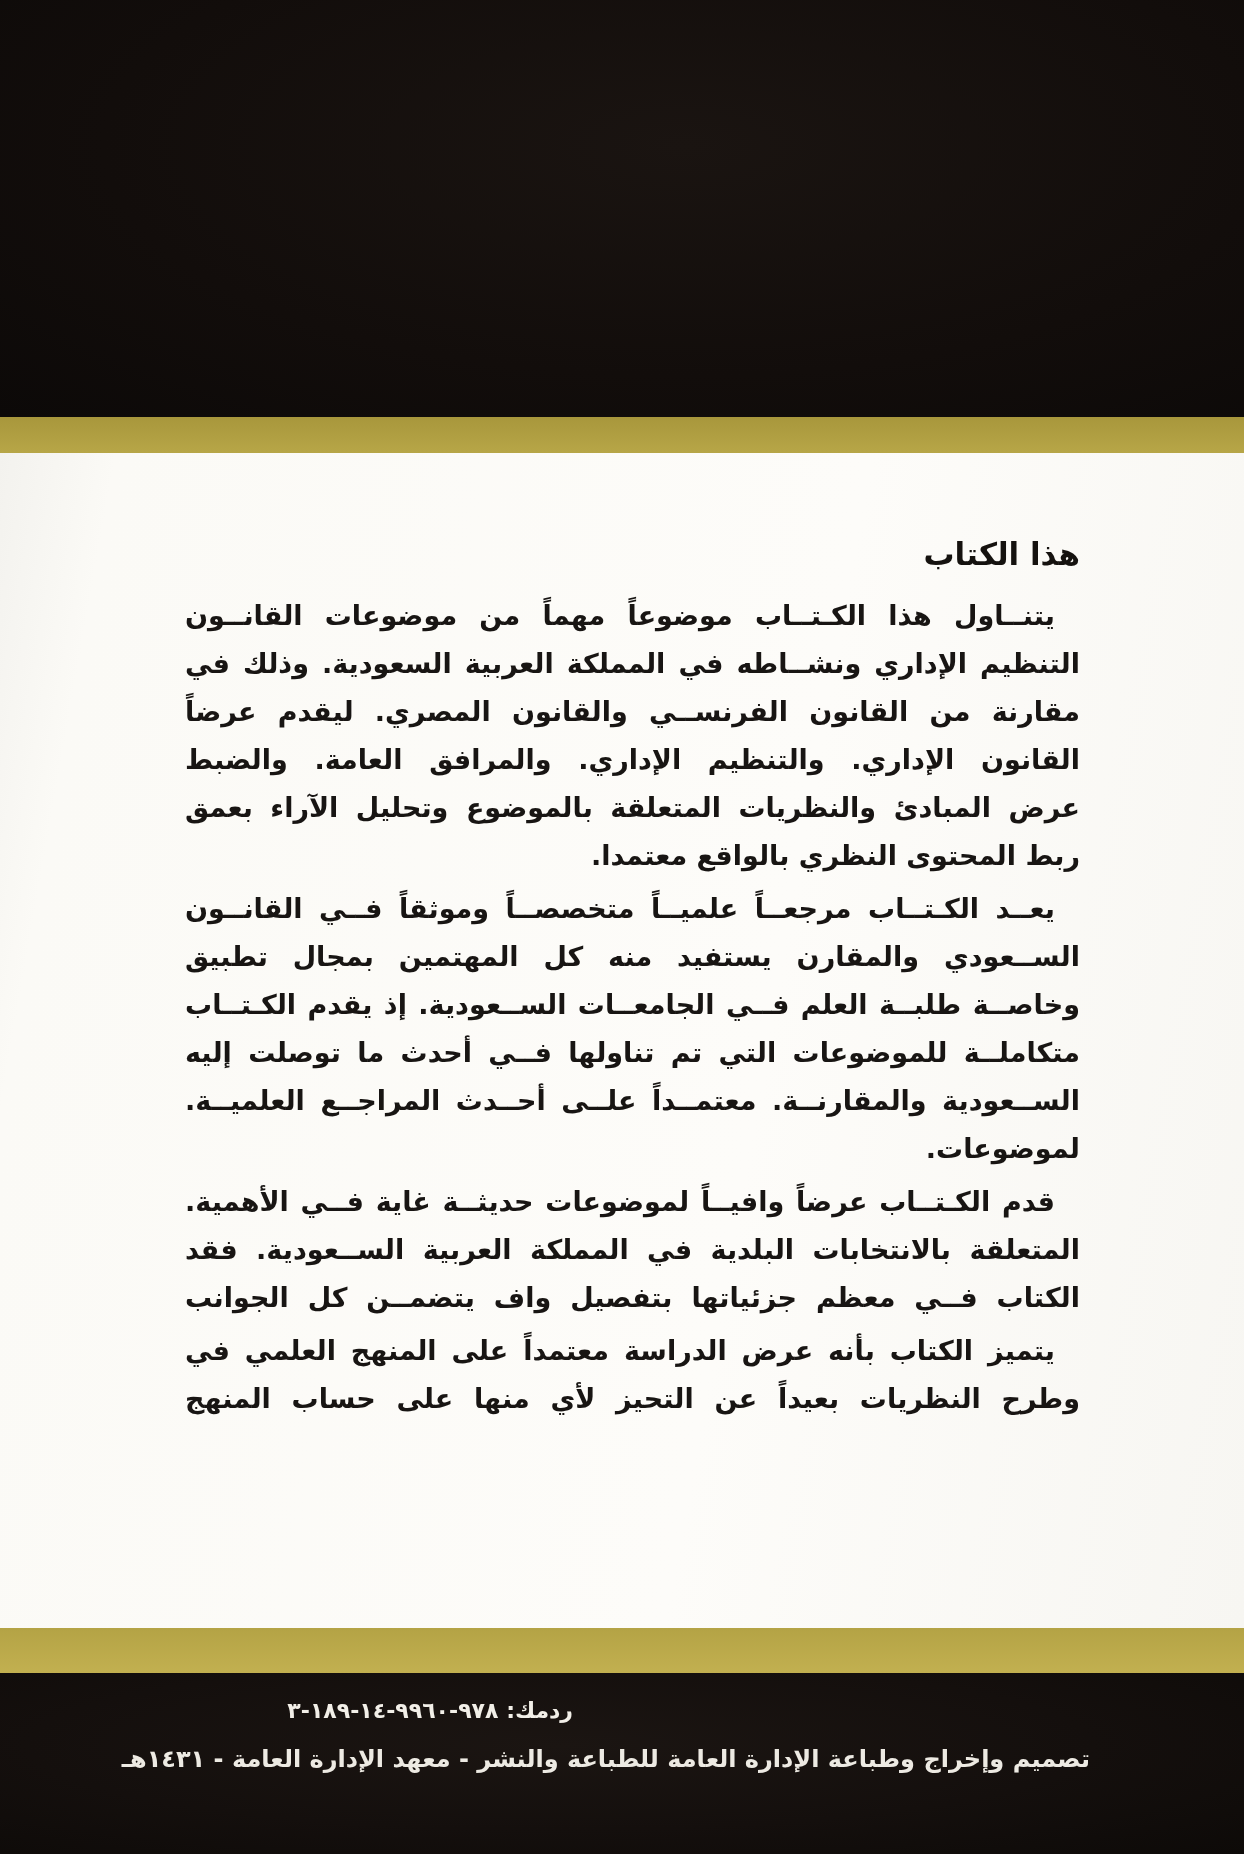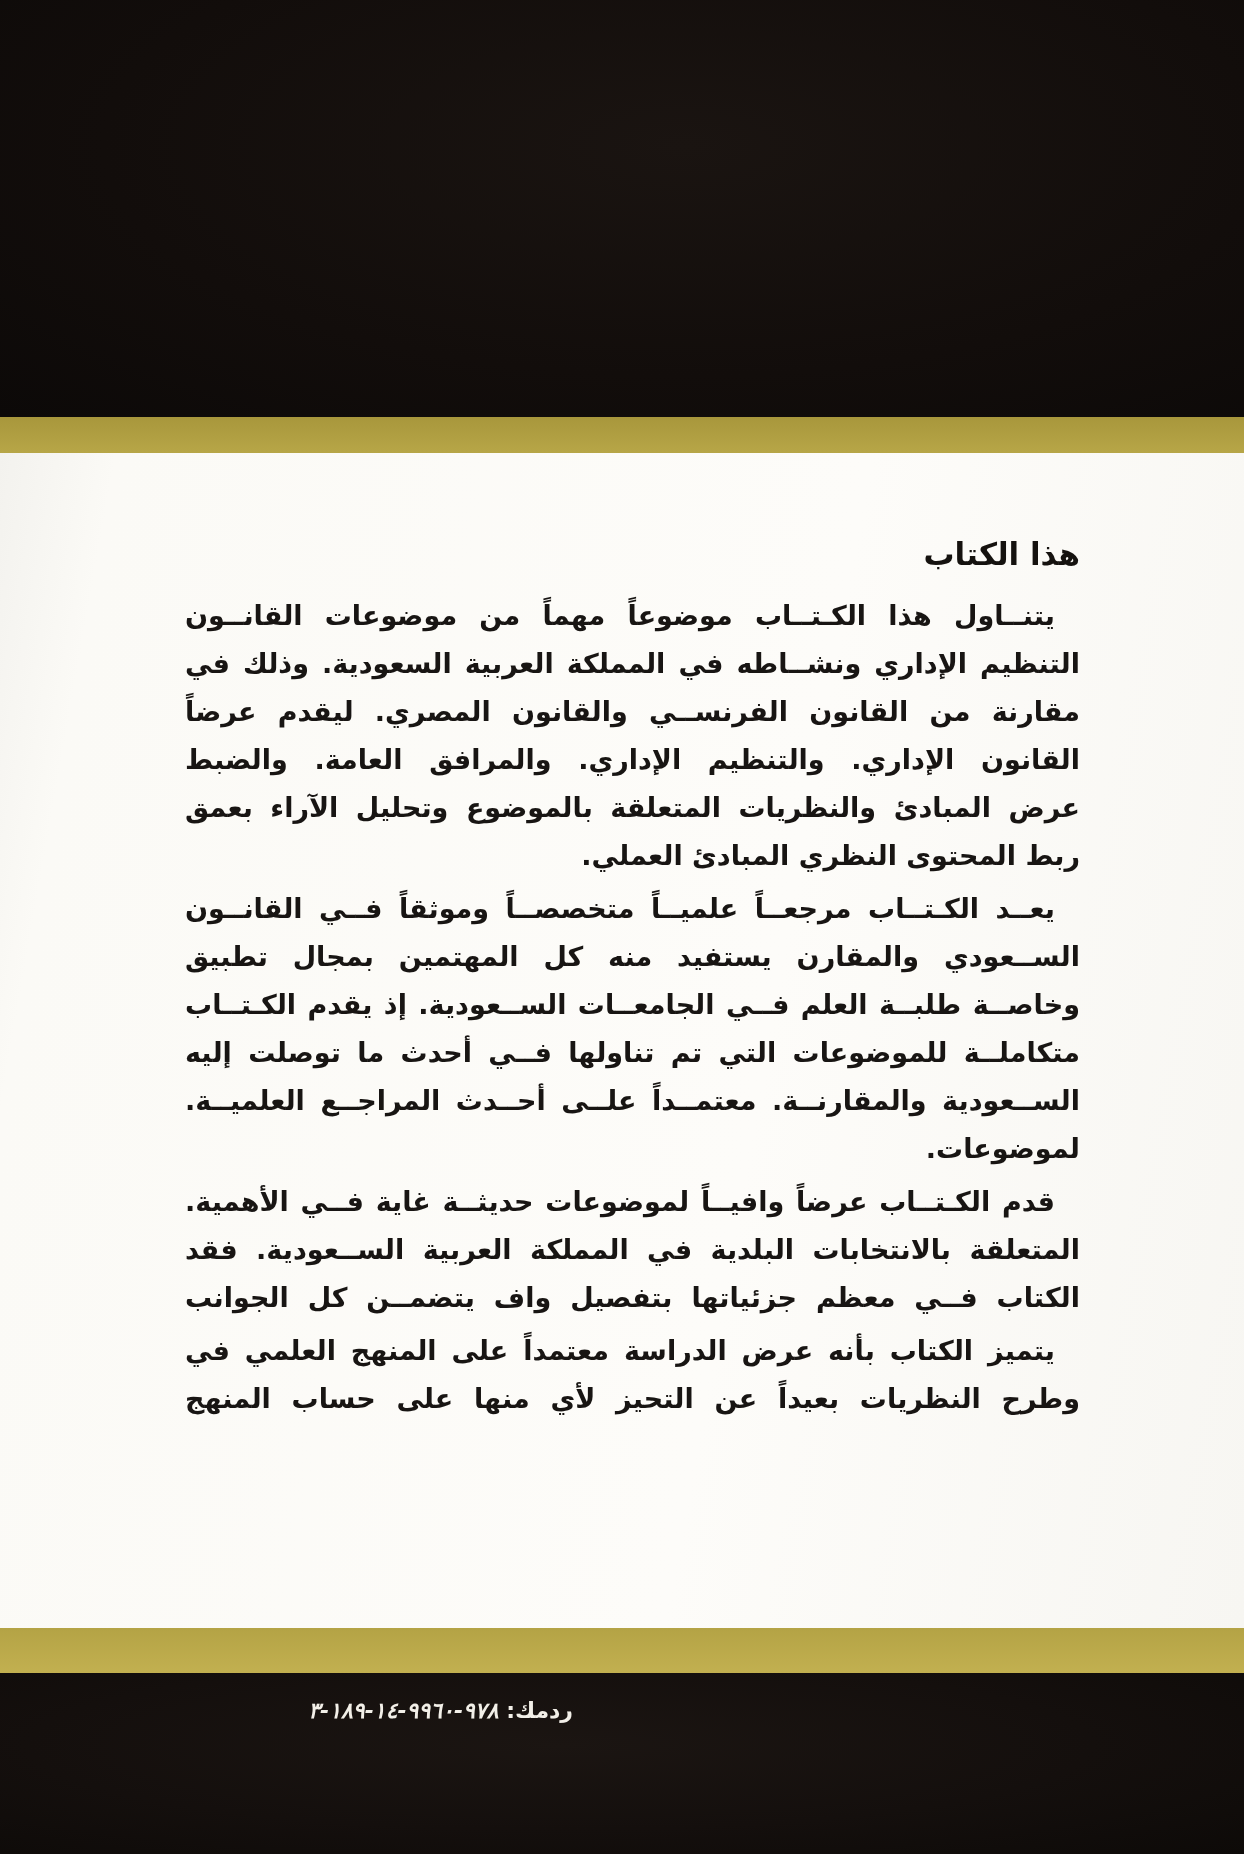--- a/index.html
+++ b/index.html
@@ -46,21 +46,21 @@
     -moz-text-align-last:justify;
   }
   .line.first{padding-right:25px;}
   .line.last{text-align-last:right;-moz-text-align-last:right;}
   .footer-isbn{
     position:absolute;top:1698px;right:671px;
     direction:rtl;white-space:nowrap;
     font-size:22px;font-weight:bold;color:#f2efe8;
     letter-spacing:1px;
   }
-  .footer-isbn .num{display:inline-block;direction:ltr;font-style:italic;}
+  .footer-isbn .num{display:inline-block;direction:ltr;}
   .footer-publisher{
     position:absolute;top:1745px;right:154px;
     direction:rtl;white-space:nowrap;
     font-size:24px;font-weight:bold;color:#edeae3;
   }
 </style>
 </head>
 <body>
 
 <div class="page">
@@ -73,21 +73,21 @@
 
   <div class="page-title">هذا الكتاب</div>
 
   <div class="text-block">
     <div class="para">
       <div class="line first">يتنــاول هذا الكـتــاب موضوعاً مهماً من موضوعات القانــون الإداري. وهو</div>
       <div class="line">التنظيم الإداري ونشــاطه في المملكة العربية السعودية. وذلك في دراسة</div>
       <div class="line">مقارنة من القانون الفرنســي والقانون المصري. ليقدم عرضاً شاملاً لماهية</div>
       <div class="line">القانون الإداري. والتنظيم الإداري. والمرافق العامة. والضبط الإداري. من خلال</div>
       <div class="line">عرض المبادئ والنظريات المتعلقة بالموضوع وتحليل الآراء بعمق وشــمول. مع</div>
-      <div class="line last">ربط المحتوى النظري المبادئ العملي.</div>
+      <div class="line last">ربط المحتوى النظري بالواقع معتمدا.</div>
     </div>
     <div class="para">
       <div class="line first">يعــد الكـتــاب مرجعــاً علميــاً متخصصــاً وموثقاً فــي القانــون الإداري</div>
       <div class="line">الســعودي والمقارن يستفيد منه كل المهتمين بمجال تطبيق القانون الإداري،</div>
       <div class="line">وخاصــة طلبــة العلم فــي الجامعــات الســعودية. إذ يقدم الكـتــاب مادة</div>
       <div class="line">متكاملــة للموضوعات التي تم تناولها فــي أحدث ما توصلت إليه الأنظمة</div>
       <div class="line">الســعودية والمقارنــة. معتمــداً علــى أحــدث المراجــع العلميــة. العربية</div>
       <div class="line last">لموضوعات.</div>
     </div>
     <div class="para">
@@ -99,14 +99,15 @@
       <div class="line first">يتميز الكتاب بأنه عرض الدراسة معتمداً على المنهج العلمي في تحليل</div>
       <div class="line last">وطرح النظريات بعيداً عن التحيز لأي منها على حساب المنهج العلمي.</div>
     </div>
   </div>
 
   <div class="footer-isbn">
     <span>ردمك:</span>
     <span class="num">٩٧٨-٩٩٦٠-١٤-١٨٩-٣</span>
   </div>
 
+  <div class="footer-publisher">تصميم وإخراج وطباعة الإدارة العامة للطباعة والنشر - معهد الإدارة العامة - ١٤٣١هـ</div>
 
 </div>
 
 </body></html>

